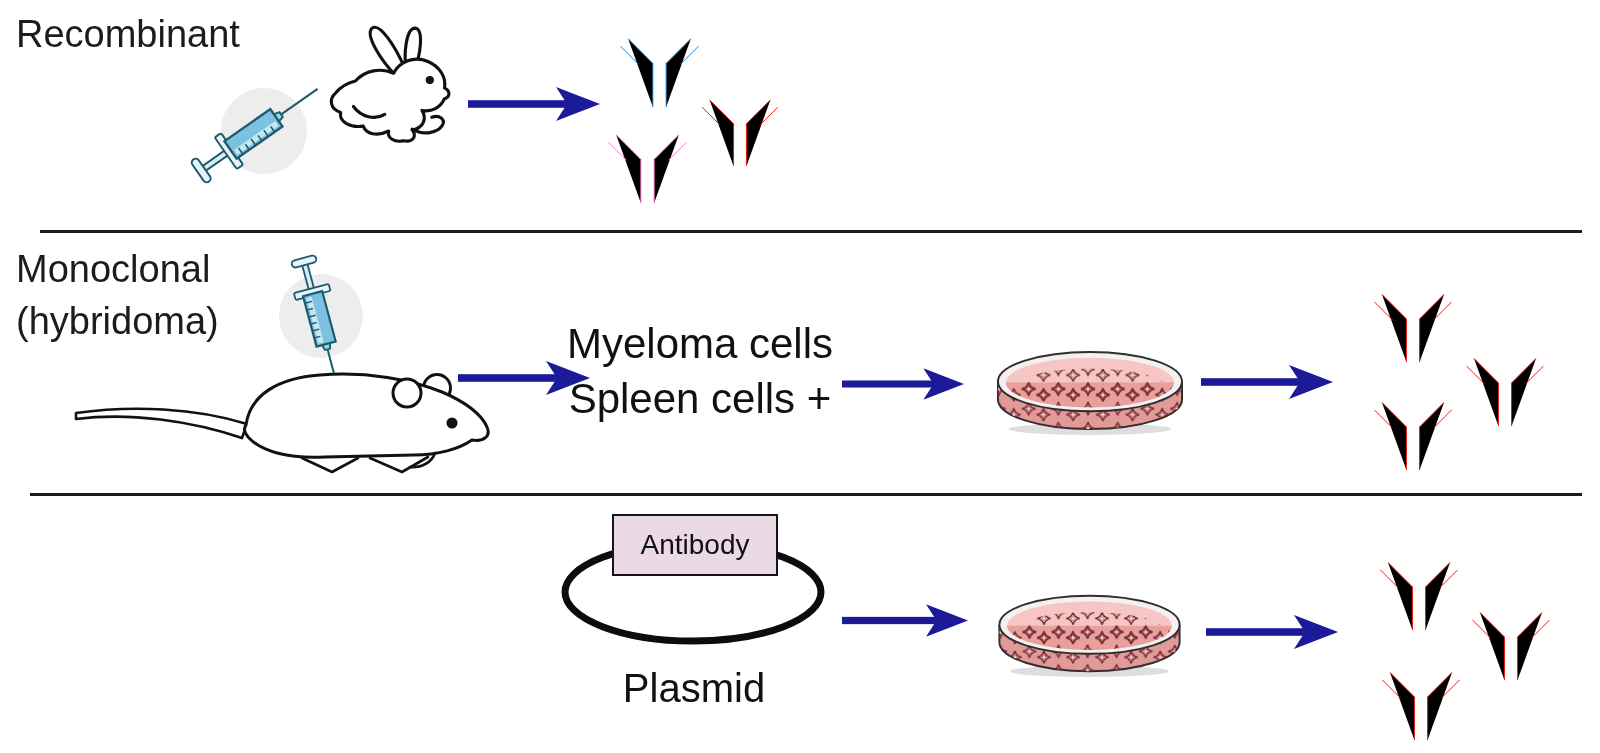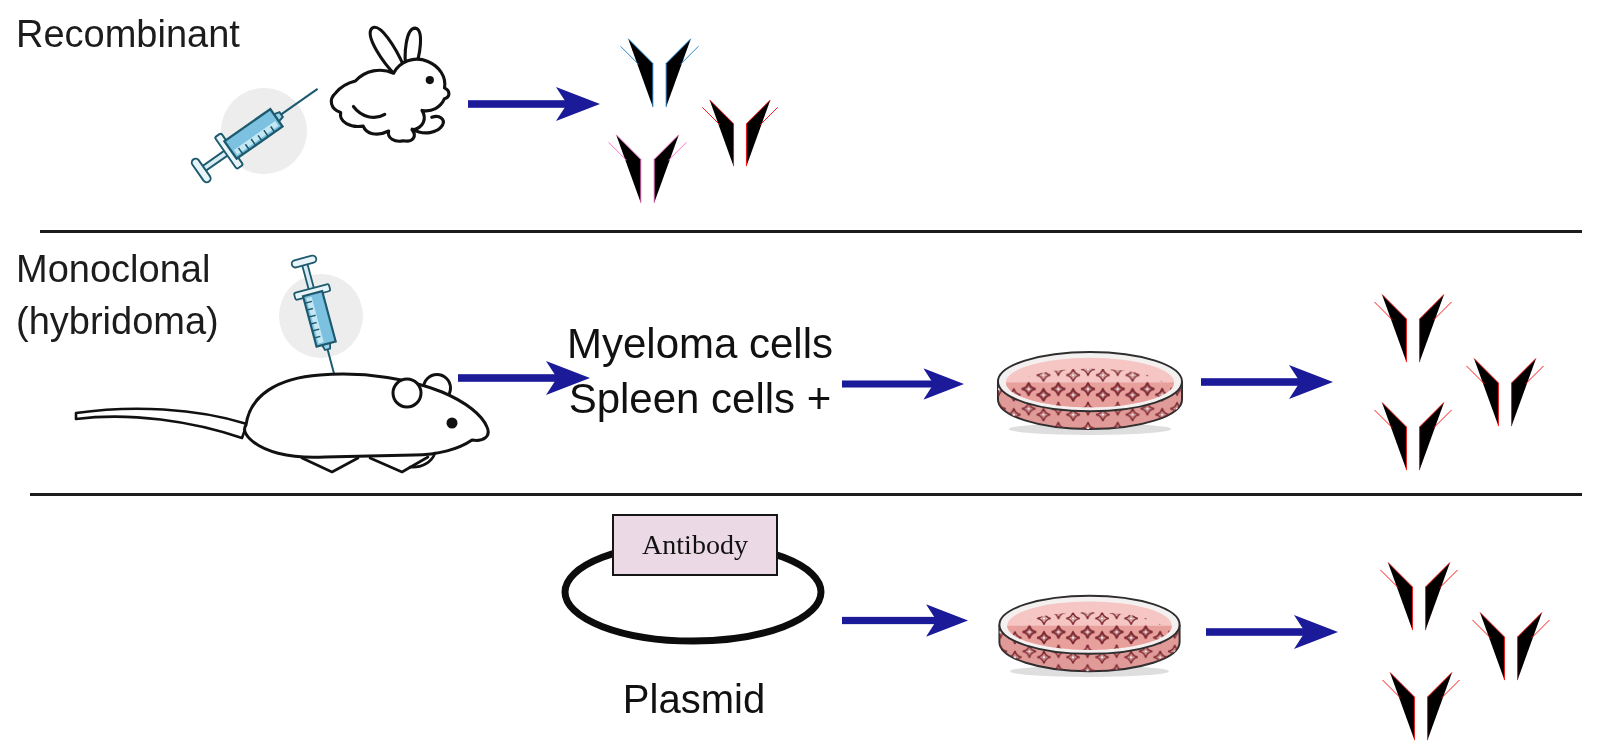--- a/index.html
+++ b/index.html
@@ -17,23 +17,23 @@
   .ab{position:absolute;overflow:visible;}
   .ab-blue{stroke:#1e82c8;color:#53b253;}
   .ab-pink{stroke:#ff6ec7;color:#7c3fa0;}
   .ab-red{stroke:#fb0a0a;color:#ffa126;}
   
   .arrow{position:absolute;fill:#1b1b99;}
   
   .plasmid-box{
     position:absolute;left:612px;top:514px;width:166px;height:62px;box-sizing:border-box;
     background:#ecd9e6;border:2.5px solid #151515;display:flex;align-items:center;justify-content:center;
-    font-size:28px;color:#111;font-family:Liberation Serif, serif;
+    font-size:28px;color:#111;
   }
-  .plasmid-caption{position:absolute;left:558px;top:666px;width:272px;text-align:center;font-size:40px;color:#111;margin-top:11px;}
+  .plasmid-caption{position:absolute;left:558px;top:666px;width:272px;text-align:center;font-size:40px;color:#111;}
 </style>
 </head>
 <body>
 
 <div id="figure">
 
   <svg width="0" height="0" style="position:absolute" aria-hidden="true">
     <defs>
       <pattern id="pat-cells" width="30" height="20" patternUnits="userSpaceOnUse">
         <path d="M8,1 C9,5 11,7 15,7.5 C11,8 9,10 8,14 C7,10 5,8 1,7.5 C5,7 7,5 8,1 Z" fill="none" stroke="#7d2b33" stroke-width="1.5"></path>

